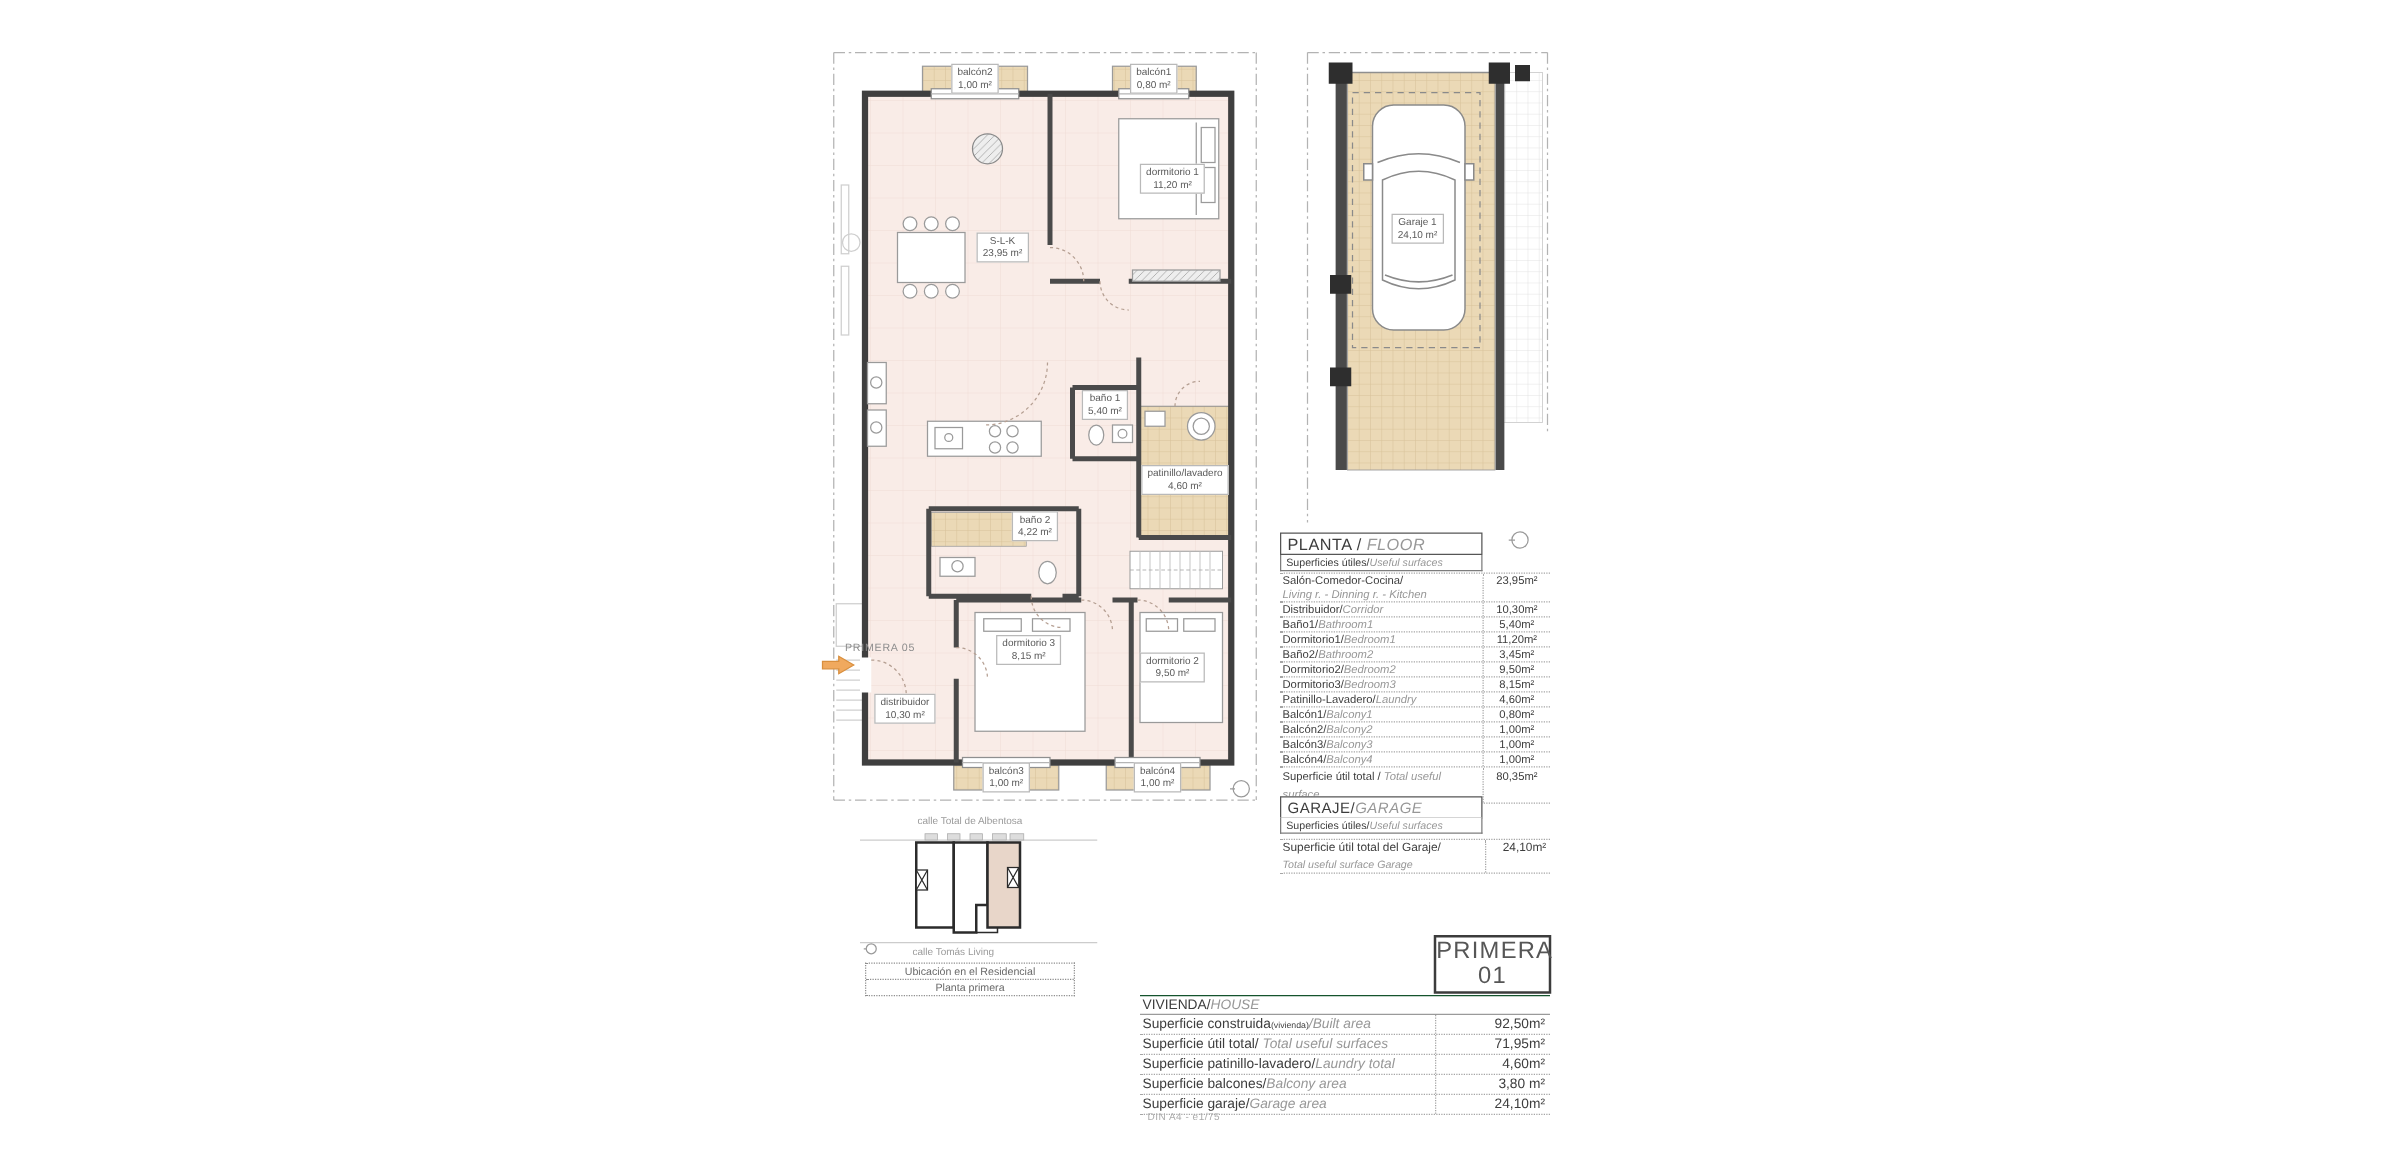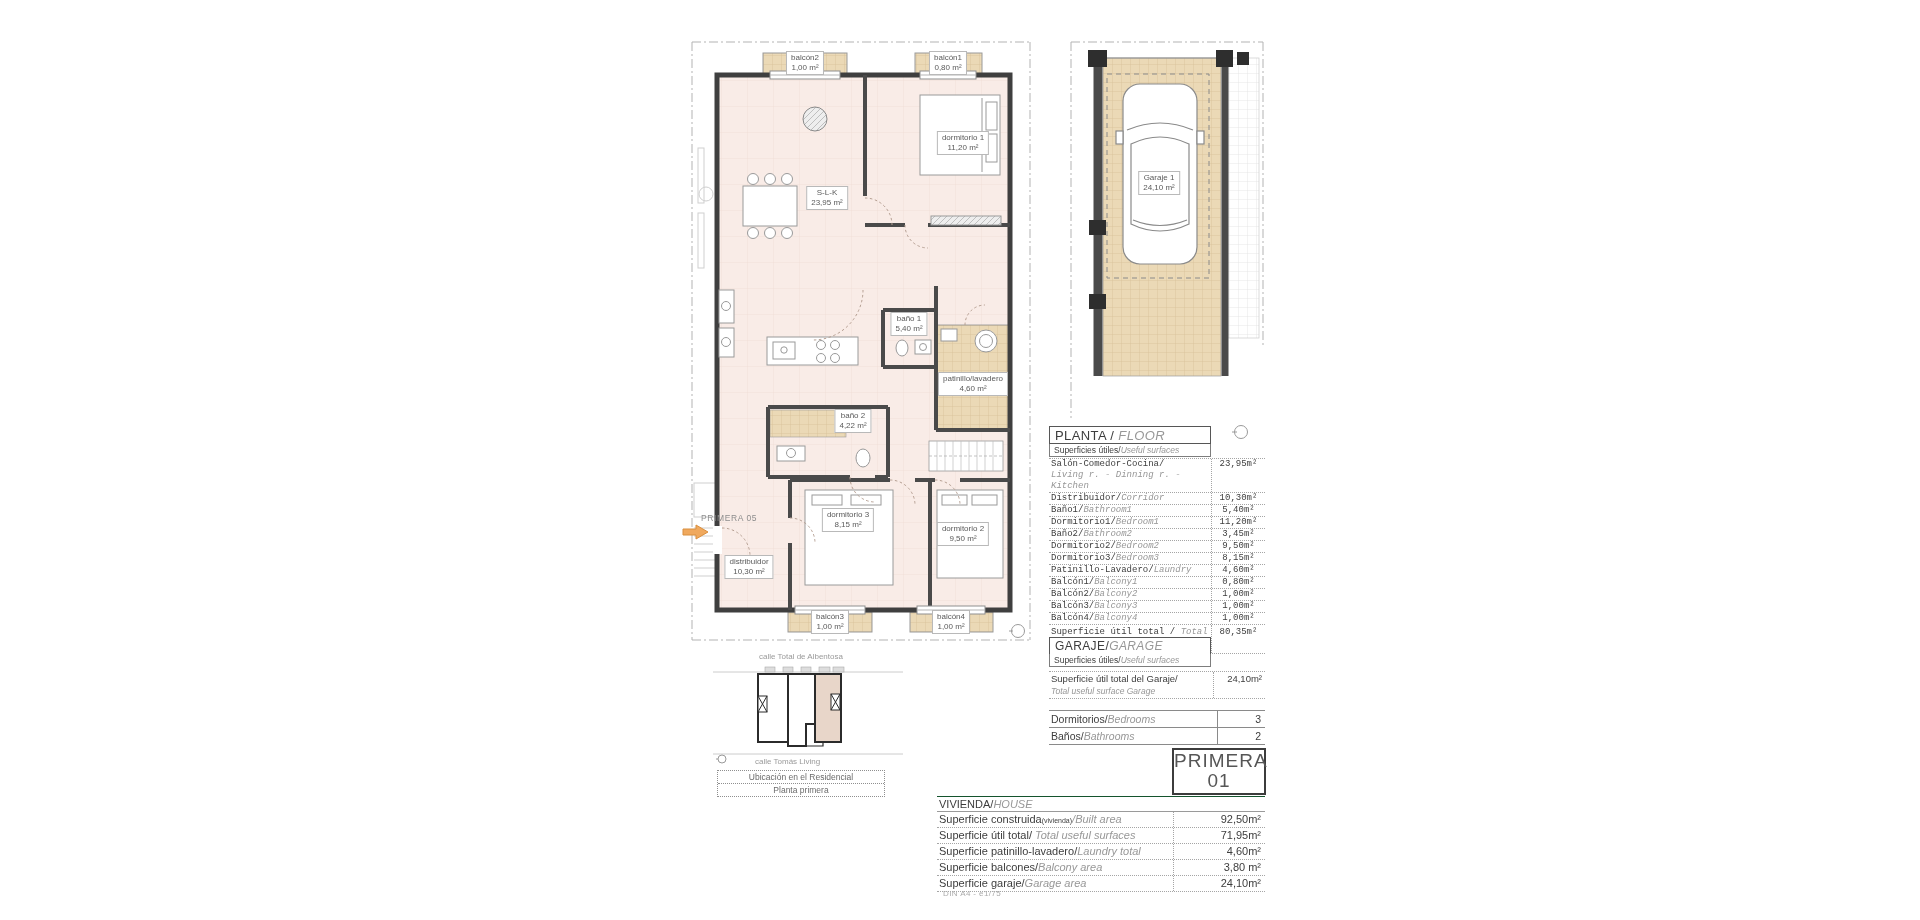--- a/index.html
+++ b/index.html
@@ -1,17 +1,17 @@
 <!DOCTYPE html>
 <html><head>
 <meta charset="utf-8">
 <style>
   html,body{margin:0;padding:0;background:#fff;}
   .sheet{position:relative;width:1608px;height:920px;background:#ffffff;overflow:hidden;
-         font-family:"Liberation Sans",sans-serif;color:#3d3d3d;margin-left:25px;}
+         font-family:"Liberation Sans",sans-serif;color:#3d3d3d;}
 
   
   .plan-wrap{position:absolute;}
   .plan-label{position:absolute;transform:translate(-50%,-50%);background:#fff;
     border:1px solid #b9b9b9;padding:1px 4px;text-align:center;font-size:8px;
     line-height:1.25;color:#5a5a5a;white-space:nowrap;z-index:3;}
   .plan-label .nm{display:block;}
   .plan-label .ar{display:block;}
 
   .primera-text{position:absolute;font-size:8.5px;letter-spacing:.6px;color:#8d8d8d;z-index:4;}
@@ -19,21 +19,21 @@
 
   
   .hd-box{position:absolute;border:1.5px solid #565656;background:#fff;
     font-size:13px;letter-spacing:.4px;padding:1px 5px 0 5px;height:18px;box-sizing:border-box;
     white-space:nowrap;}
   .sub-box{position:absolute;border:1px solid #7d7d7d;border-top:none;background:#fff;
     font-size:8.5px;padding:0 4px;height:13px;line-height:12px;box-sizing:border-box;white-space:nowrap;}
   .es{color:#3d3d3d;}
   .en{color:#979797;font-style:italic;}
 
-  .ftable{position:absolute;width:216px;border-top:1px dotted #a5a5a5;font-family:Liberation Mono, monospace;}
+  .ftable{position:absolute;width:216px;border-top:1px dotted #a5a5a5;}
   .ftr{display:flex;border-bottom:1px dotted #a5a5a5;font-size:9px;line-height:11px;}
   .ftr .lab{flex:1;padding:0 2px;}
   .ftr .val{width:54px;border-left:1px dotted #a5a5a5;text-align:center;padding:0 3px;box-sizing:border-box;}
   .ftr.two .lab span{display:block;}
   .ftr.total{font-size:9px;line-height:14px;}
 
   .grow{position:absolute;width:216px;border-top:1px dotted #a5a5a5;border-bottom:1px dotted #a5a5a5;
     display:flex;font-size:9.5px;line-height:12px;}
   .grow .lab{flex:1;padding:1px 2px;}
   .grow .lab span{display:block;}
@@ -392,30 +392,20 @@
     <span class="es">Superficies útiles/</span><span class="en">Useful surfaces</span>
   </div>
   <div class="grow" style="left:1024px;top:671px;">
     <div class="lab">
         <span class="es">Superficie útil total del Garaje/</span>
         <span class="en">Total useful surface Garage</span>
       </div>
     <div class="val">24,10m²</div>
   </div>
 
-  <div class="counts" style="left:1024px;top:710px;">
-    <div class="crow">
-      <div class="lab"><span class="es">Dormitorios/</span><span class="en">Bedrooms</span></div>
-      <div class="val">3</div>
-    </div>
-    <div class="crow">
-      <div class="lab"><span class="es">Baños/</span><span class="en">Bathrooms</span></div>
-      <div class="val">2</div>
-    </div>
-  </div>
 
   <div class="primera-box" style="left:1147px;top:748px;">
     <div>PRIMERA</div>
     <div>01</div>
   </div>
 
   <div class="htable" style="left:912px;top:796px;">
     <div class="htitle">
       <span class="es">VIVIENDA/</span><span class="en">HOUSE</span>
     </div>

